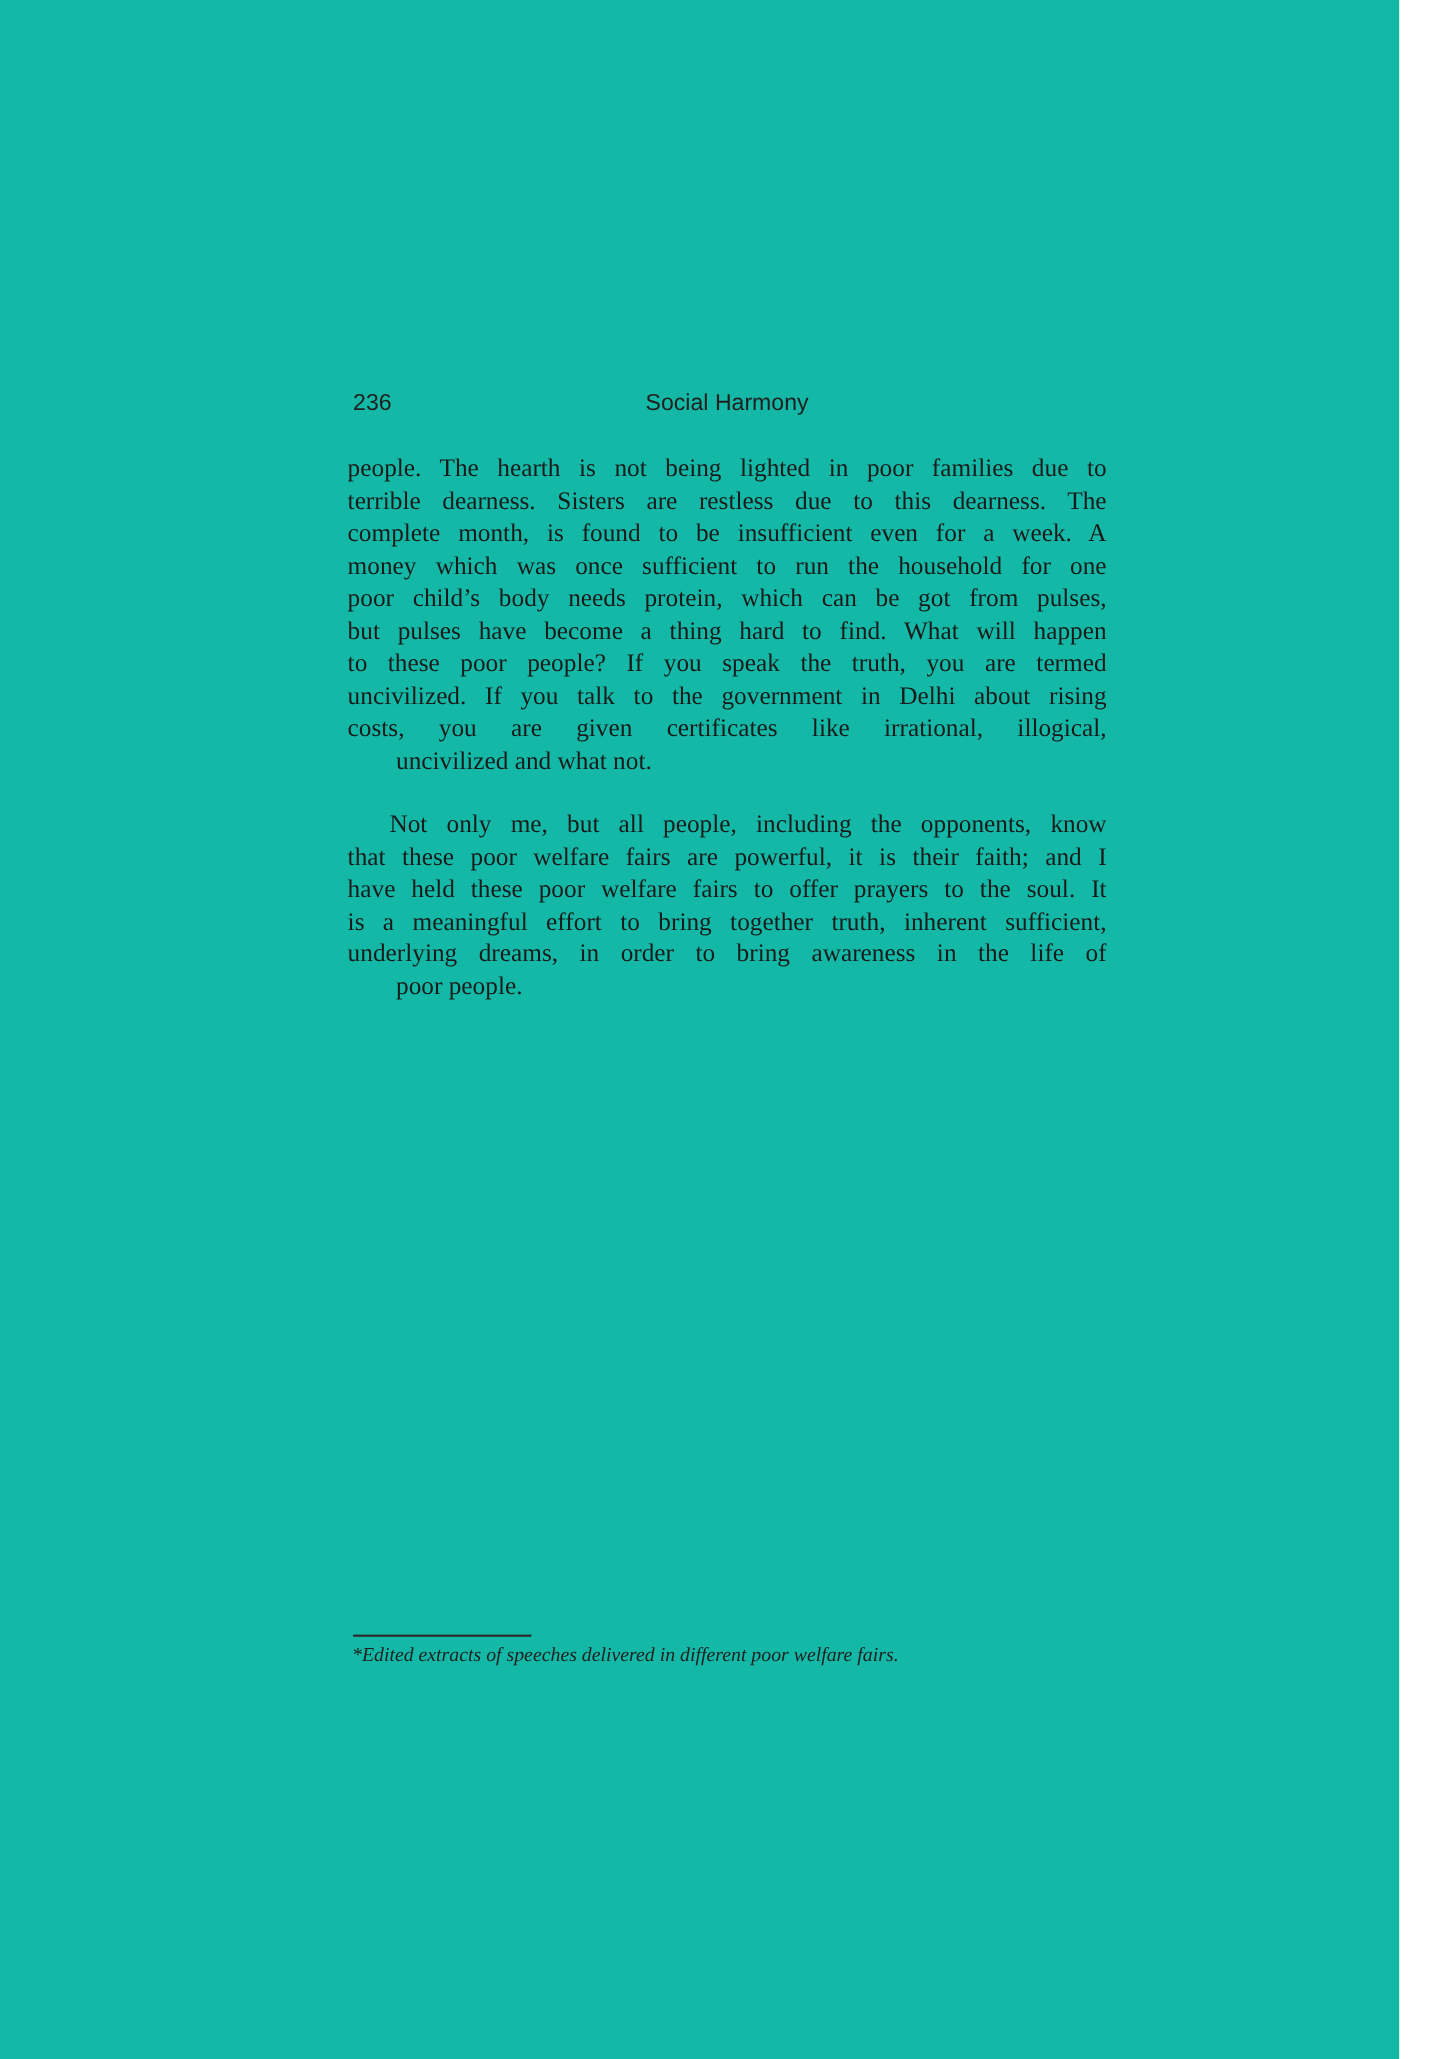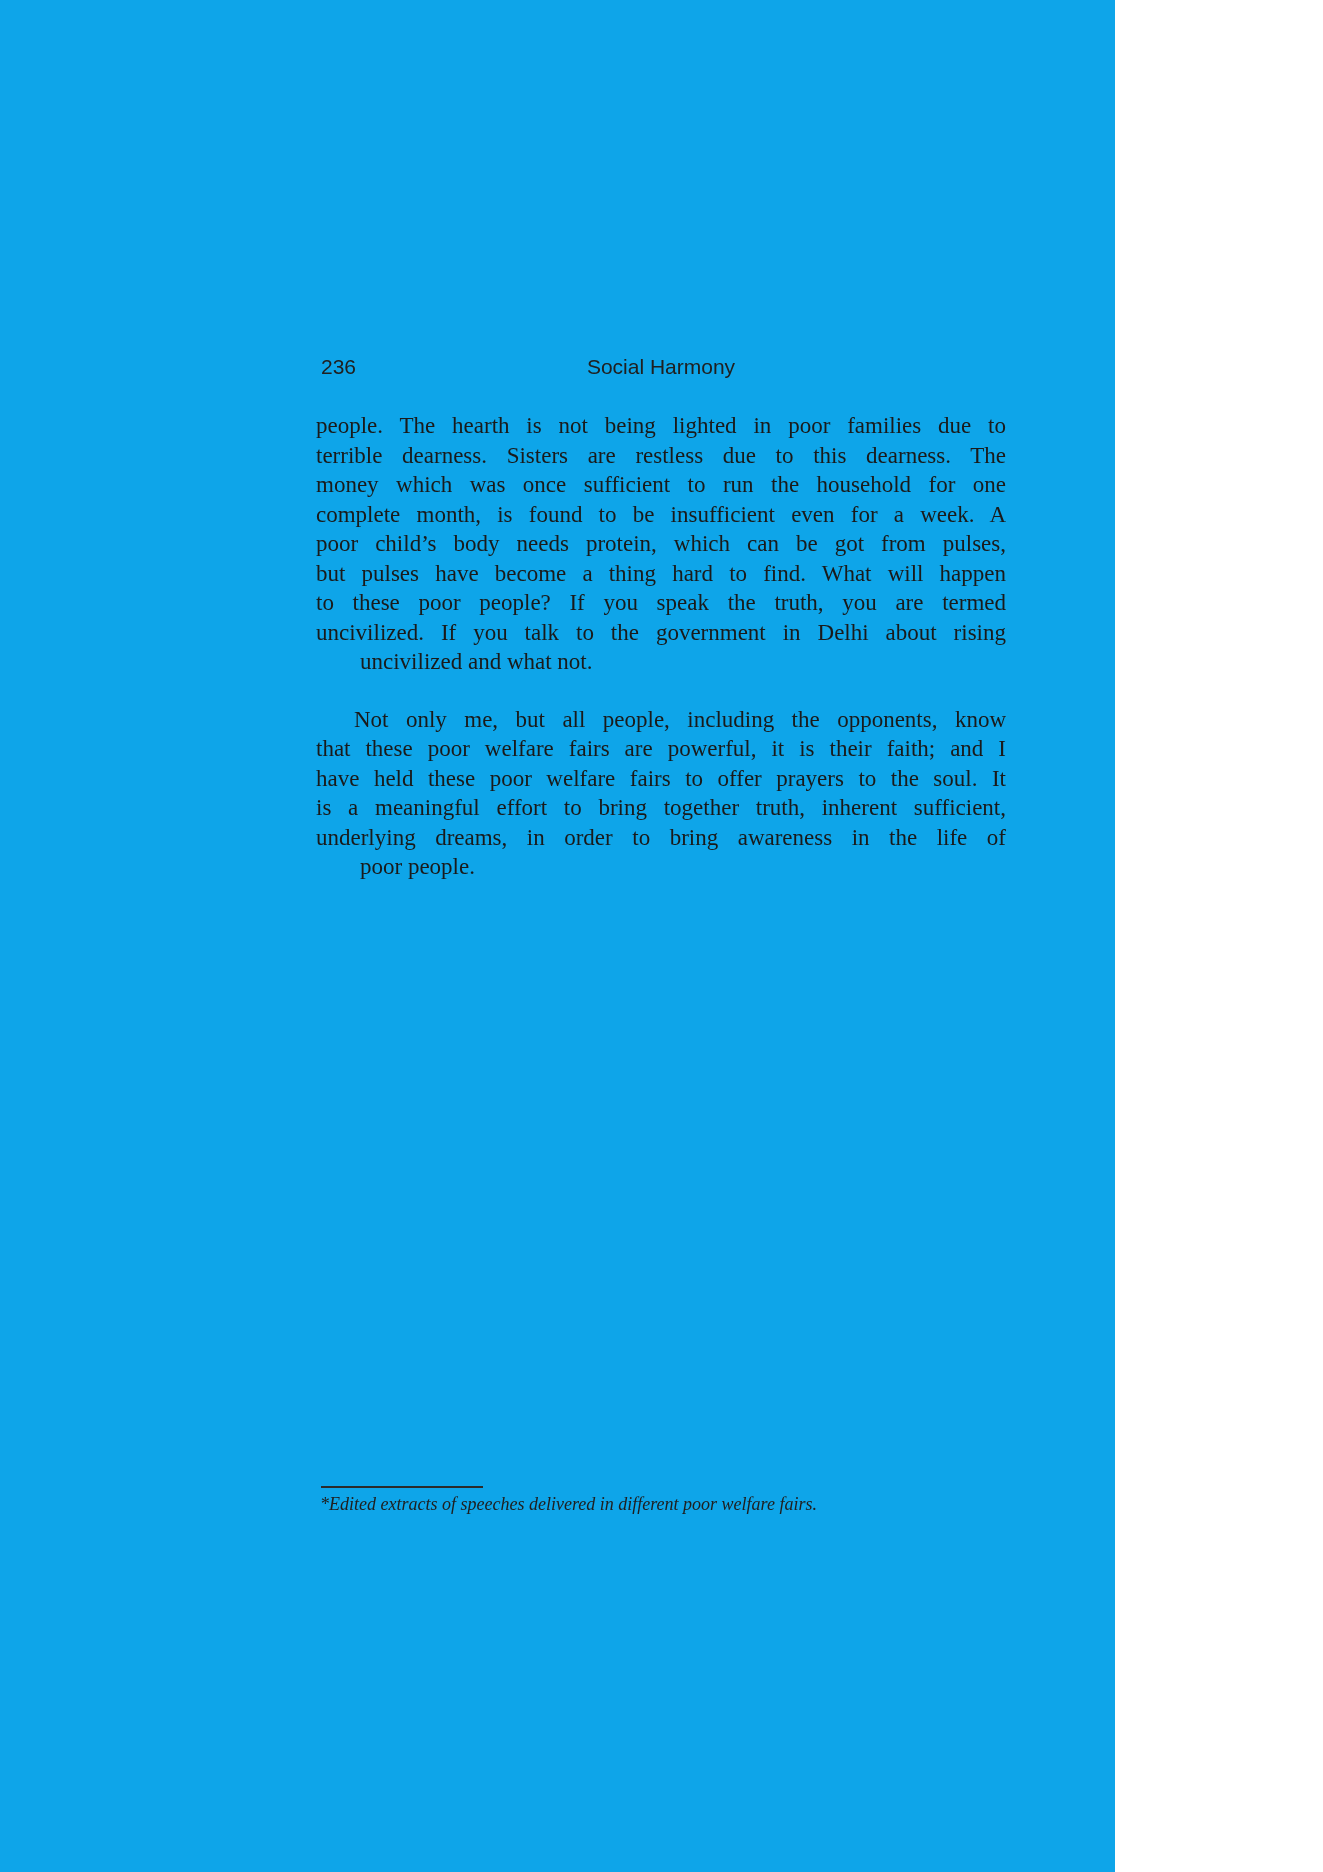--- a/index.html
+++ b/index.html
@@ -2,23 +2,23 @@
 <html><head>
 <meta charset="utf-8">
 <style>
   html, body {
     margin: 0;
     padding: 0;
     background: #ffffff;
   }
   #page {
     position: relative;
-    width: 1115px;
+    width: 1272px;
     height: 1872px;
-    background: #0ea5e9;
+    background: #14b8a6;
     overflow: hidden;
   }
   
   #header-row {
     position: absolute;
     left: 316px;
     top: 352px;
     width: 690px;
     height: 30px;
     font-family: "Liberation Sans", sans-serif;
@@ -93,26 +93,27 @@
 
   <div id="header-row">
     <span id="page-number">236</span>
     <span id="running-title">Social Harmony</span>
   </div>
 
   <div id="body-text">
       <div>
         <div class="text-line">people. The hearth is not being lighted in poor families due to</div>
         <div class="text-line">terrible dearness. Sisters are restless due to this dearness. The</div>
+        <div class="text-line">complete month, is found to be insufficient even for a week. A</div>
         <div class="text-line">money which was once sufficient to run the household for one</div>
-        <div class="text-line">complete month, is found to be insufficient even for a week. A</div>
         <div class="text-line">poor child’s body needs protein, which can be got from pulses,</div>
         <div class="text-line">but pulses have become a thing hard to find. What will happen</div>
         <div class="text-line">to these poor people? If you speak the truth, you are termed</div>
         <div class="text-line">uncivilized. If you talk to the government in Delhi about rising</div>
+        <div class="text-line">costs, you are given certificates like irrational, illogical,</div>
         <div class="text-line last">uncivilized and what not.</div>
       </div>
       <div>
         <div class="text-line indent">Not only me, but all people, including the opponents, know</div>
         <div class="text-line">that these poor welfare fairs are powerful, it is their faith; and I</div>
         <div class="text-line">have held these poor welfare fairs to offer prayers to the soul. It</div>
         <div class="text-line">is a meaningful effort to bring together truth, inherent sufficient,</div>
         <div class="text-line">underlying dreams, in order to bring awareness in the life of</div>
         <div class="text-line last">poor people.</div>
       </div>

